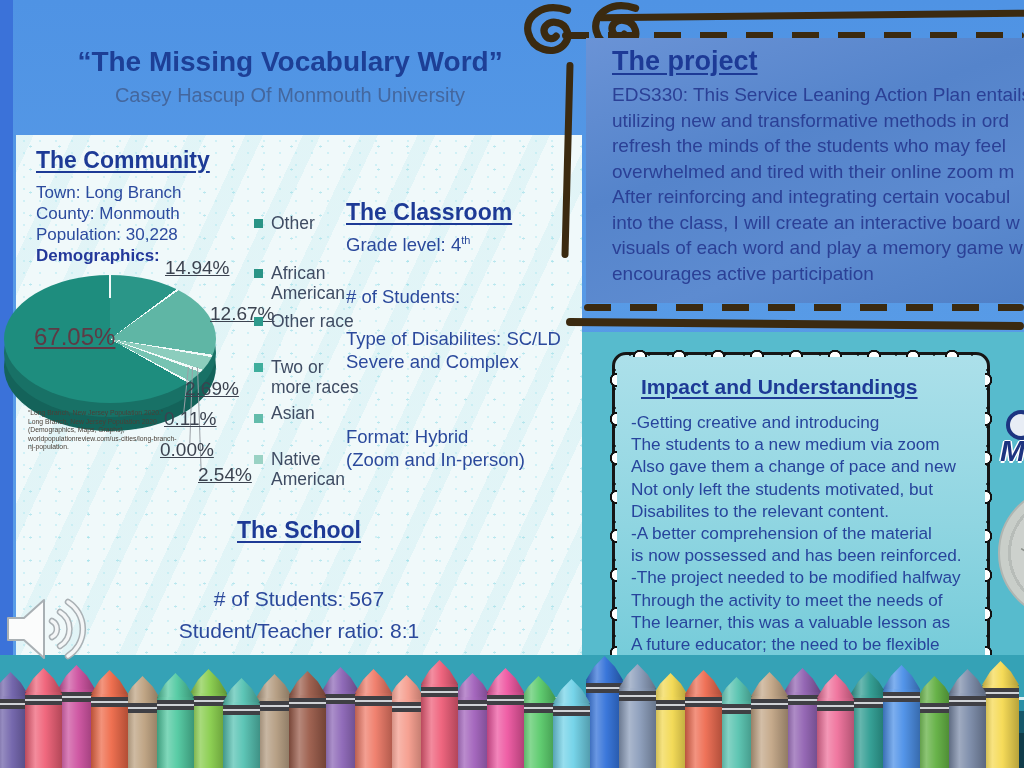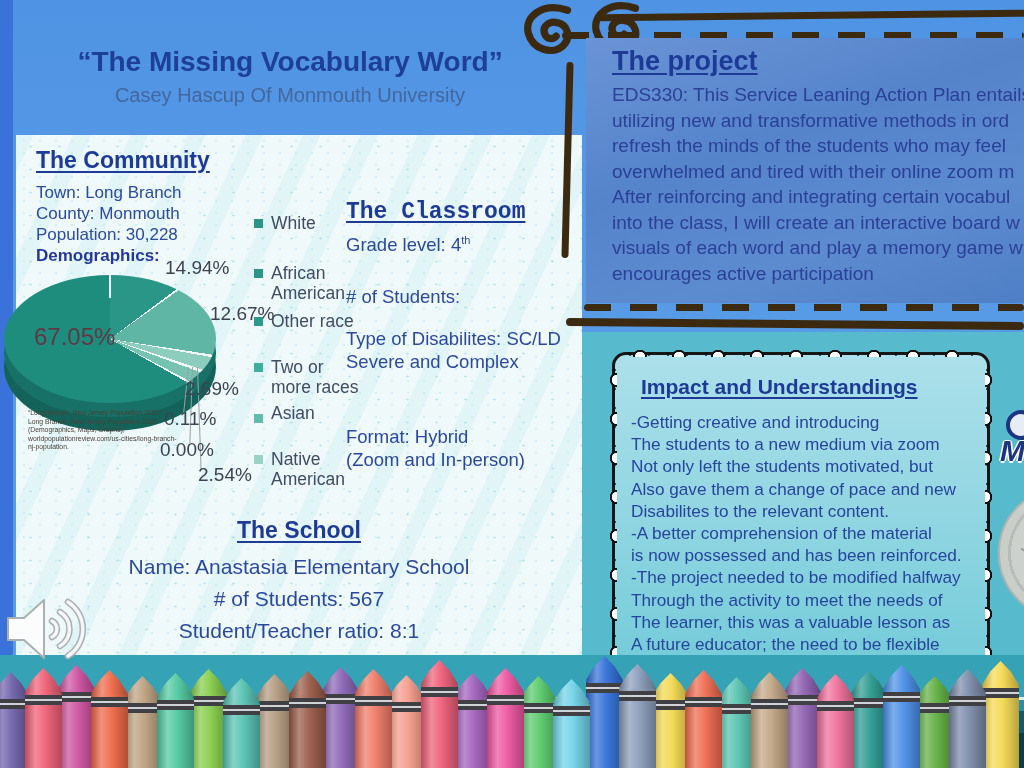--- a/index.html
+++ b/index.html
@@ -26,21 +26,21 @@
   .sec-heading{font-size:23px;font-weight:700;color:#1d3a96;text-decoration:underline;text-underline-offset:3px;white-space:nowrap;}
   .body-line{font-size:17px;color:#2c4a9e;white-space:nowrap;}
   .bold{font-weight:700;color:#24389a;}
 
   
   .pie-wrap{left:-12px;top:140px;width:236px;height:200px;}
   .pie-wrap > *{position:absolute;}
   .pie-side{left:0;top:28px;width:212px;height:128px;border-radius:50%;background:#14635a;}
   .pie-side2{left:0;top:14px;width:212px;height:128px;border-radius:50%;background:#187166;}
   .pie-top{left:0;top:0;width:212px;height:128px;border-radius:50%;background-color:#f2faf9;}
-  .pct{position:absolute;font-size:19px;color:#3c4350;white-space:nowrap;}
+  .pct{position:absolute;font-size:19px;color:#3c4350;white-space:nowrap;text-decoration:underline;}
   .pct-big{font-size:24px;color:#5e3a45;}
   .leader{width:1px;background:#9aa0a6;transform-origin:top center;}
 
   .citation{left:12px;top:274px;width:152px;font-size:6.8px;line-height:8.6px;color:#4a4038;}
 
   
   .legend-item{left:238px;width:108px;display:flex;gap:8px;font-size:17.5px;line-height:20px;color:#3f4c63;}
   .legend-marker{flex:0 0 auto;width:9px;height:9px;margin-top:6px;}
 
   
@@ -153,21 +153,21 @@
     <span class="pct" style="left:194px;top:168px;">12.67%</span>
     <span class="pct" style="left:169px;top:243px;">2.69%</span>
     <span class="pct" style="left:148px;top:273px;">0.11%</span>
     <span class="pct" style="left:144px;top:304px;">0.00%</span>
     <span class="pct" style="left:182px;top:329px;">2.54%</span>
 
     <div class="citation">“Long Branch, New Jersey Population 2020.” Long Branch, New Jersey Population 2020 (Demographics, Maps, Graphs), worldpopulationreview.com/us-cities/long-branch-nj-population.</div>
 
     <div class="legend-item" style="top:78px;">
       <span class="legend-marker" style="background: rgb(42, 148, 134);"></span>
-      <span>White</span>
+      <span>Other</span>
     </div>
     <div class="legend-item" style="top:128px;">
       <span class="legend-marker" style="background: rgb(42, 148, 134);"></span>
       <span>African American</span>
     </div>
     <div class="legend-item" style="top:176px;">
       <span class="legend-marker" style="background: rgb(47, 154, 140);"></span>
       <span>Other race</span>
     </div>
     <div class="legend-item" style="top:222px;">
@@ -176,30 +176,29 @@
     </div>
     <div class="legend-item" style="top:268px;align-items:flex-end;">
       <span class="legend-marker" style="background: rgb(99, 188, 171);"></span>
       <span>Asian</span>
     </div>
     <div class="legend-item" style="top:314px;">
       <span class="legend-marker" style="background: rgb(154, 210, 196);"></span>
       <span>Native American</span>
     </div>
 
-    <div class="sec-heading" style="left:330px;top:64px;font-family:Liberation Mono, monospace;">The Classroom</div>
+    <div class="sec-heading" style="left:330px;top:64px;">The Classroom</div>
     <div class="cls" style="left:330px;top:99px;"><span>Grade level: 4</span><sup>th</sup></div>
     <div class="cls" style="left:330px;top:151px;"># of Students:</div>
     <div class="cls" style="left:330px;top:193px;">Type of Disabilites: SC/LD</div>
     <div class="cls" style="left:330px;top:216px;">Severe and Complex</div>
     <div class="cls" style="left:330px;top:291px;">Format: Hybrid</div>
     <div class="cls" style="left:330px;top:314px;">(Zoom and In-person)</div>
 
     <div class="sec-heading school-head" style="top:382px;">The School</div>
-    <div class="school-line" style="top:420px;">Name: Anastasia Elementary School</div>
     <div class="school-line" style="top:452px;"># of Students: 567</div>
     <div class="school-line" style="top:484px;">Student/Teacher ratio: 8:1</div>
   </div>
 
   <svg class="quote-doodle" style="left:520px;top:2px;" viewBox="0 0 60 60">
     <path d="M46,8 C22,0 4,14 8,30 C12,46 32,52 42,42 C50,34 46,22 36,20 C28,18 21,24 24,31 C26,36 32,37 35,33" fill="none" stroke="#3b2a10" stroke-width="7" stroke-linecap="round"></path>
   </svg>
   <svg class="quote-doodle" style="left:588px;top:0px;" viewBox="0 0 60 60">
     <path d="M46,8 C22,0 4,14 8,30 C12,46 32,52 42,42 C50,34 46,22 36,20 C28,18 21,24 24,31 C26,36 32,37 35,33" fill="none" stroke="#3b2a10" stroke-width="7" stroke-linecap="round"></path>
   </svg>
@@ -226,22 +225,22 @@
 
   <div class="abs impact-panel">
     <div class="scallop sc-top"></div>
     <div class="scallop sc-bottom"></div>
     <div class="scallop sc-left"></div>
     <div class="scallop sc-right"></div>
     <div class="imp-heading">Impact and Understandings</div>
     <div class="imp-lines">
         <div>-Getting creative and introducing</div>
         <div>The students to a new medium via zoom</div>
+        <div>Also gave them a change of pace and new</div>
         <div>Not only left the students motivated, but</div>
-        <div>Also gave them a change of pace and new</div>
         <div>Disabilites to the relevant content.</div>
         <div>-A better comprehension of the material</div>
         <div>is now possessed and has been reinforced.</div>
         <div>-The project needed to be modified halfway</div>
         <div>Through the activity to meet the needs of</div>
         <div>The learner, this was a valuable lesson as</div>
         <div>A future educator; the need to be flexible</div>
       </div>
   </div>
 

